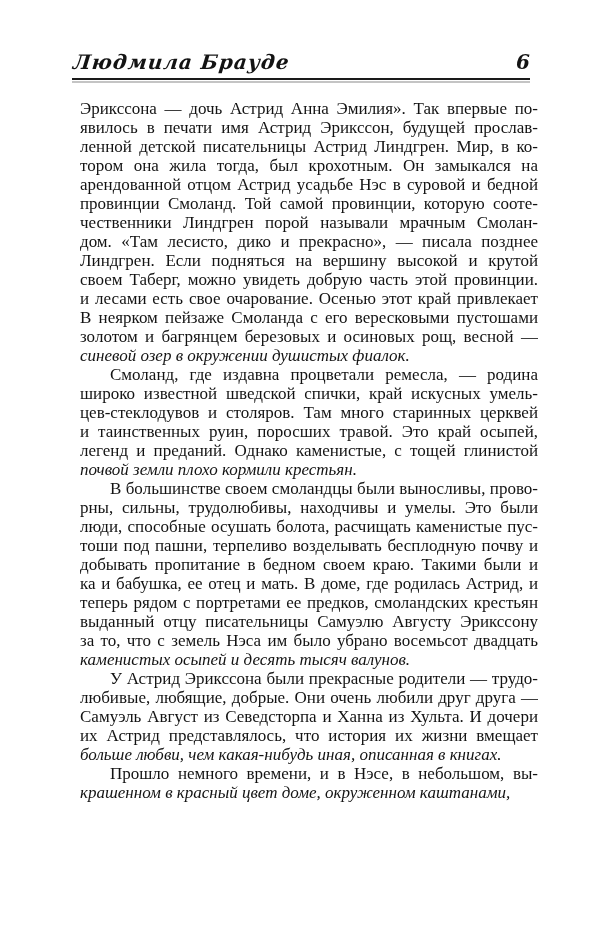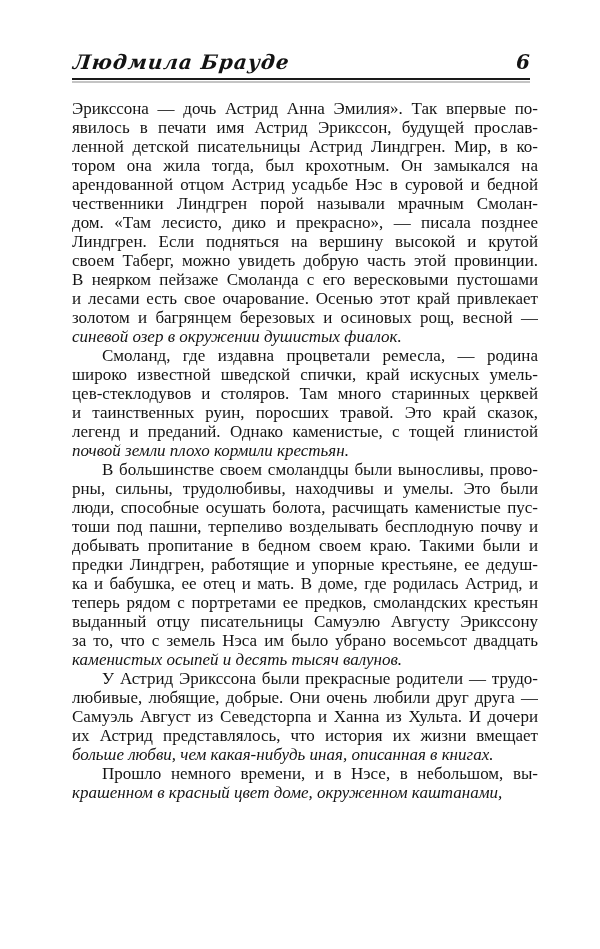--- a/index.html
+++ b/index.html
@@ -51,20 +51,21 @@
     margin-top: 19px;
     font-size: 17px;
     line-height: 19px;
   }
   .line {
     text-align: justify;
     text-align-last: justify;
     white-space: normal;
     height: 19px;
     overflow: hidden;
+    margin-left: 8px;
   }
   .line.indent {
     text-indent: 30px;
   }
   .line.last {
     text-align-last: left;
     font-style: italic;
   }
 </style>
 </head>
@@ -79,46 +80,46 @@
   <div class="head-rule"></div>
 
   <div class="body-text">
 
     <div>
       <div class="line">Эрикссона — дочь Астрид Анна Эмилия». Так впервые по-</div>
       <div class="line">явилось в печати имя Астрид Эрикссон, будущей прослав-</div>
       <div class="line">ленной детской писательницы Астрид Линдгрен. Мир, в ко-</div>
       <div class="line">тором она жила тогда, был крохотным. Он замыкался на</div>
       <div class="line">арендованной отцом Астрид усадьбе Нэс в суровой и бедной</div>
+      <div class="line">провинции Смоланд. Той самой провинции, которую сооте-</div>
       <div class="line">чественники Линдгрен порой называли мрачным Смолан-</div>
       <div class="line">дом. «Там лесисто, дико и прекрасно», — писала позднее</div>
       <div class="line">Линдгрен. Если подняться на вершину высокой и крутой</div>
       <div class="line">своем Таберг, можно увидеть добрую часть этой провинции.</div>
+      <div class="line">и лесами есть свое очарование. Осенью этот край привлекает</div>
       <div class="line">В неярком пейзаже Смоланда с его вересковыми пустошами</div>
-      <div class="line">и лесами есть свое очарование. Осенью этот край привлекает</div>
       <div class="line">золотом и багрянцем березовых и осиновых рощ, весной —</div>
       <div class="line last">синевой озер в окружении душистых фиалок.</div>
     </div>
 
     <div>
       <div class="line indent">Смоланд, где издавна процветали ремесла, — родина</div>
       <div class="line">широко известной шведской спички, край искусных умель-</div>
       <div class="line">цев-стеклодувов и столяров. Там много старинных церквей</div>
-      <div class="line">и таинственных руин, поросших травой. Это край сказок,</div>
+      <div class="line">и таинственных руин, поросших травой. Это край осыпей,</div>
       <div class="line">легенд и преданий. Однако каменистые, с тощей глинистой</div>
       <div class="line last">почвой земли плохо кормили крестьян.</div>
     </div>
 
     <div>
       <div class="line indent">В большинстве своем смоландцы были выносливы, прово-</div>
       <div class="line">рны, сильны, трудолюбивы, находчивы и умелы. Это были</div>
       <div class="line">люди, способные осушать болота, расчищать каменистые пус-</div>
       <div class="line">тоши под пашни, терпеливо возделывать бесплодную почву и</div>
       <div class="line">добывать пропитание в бедном своем краю. Такими были и</div>
-      <div class="line">предки Линдгрен, работящие и упорные крестьяне, ее дедуш-</div>
       <div class="line">ка и бабушка, ее отец и мать. В доме, где родилась Астрид, и</div>
       <div class="line">теперь рядом с портретами ее предков, смоландских крестьян</div>
       <div class="line">выданный отцу писательницы Самуэлю Августу Эрикссону</div>
       <div class="line">за то, что с земель Нэса им было убрано восемьсот двадцать</div>
       <div class="line last">каменистых осыпей и десять тысяч валунов.</div>
     </div>
 
     <div>
       <div class="line indent">У Астрид Эрикссона были прекрасные родители — трудо-</div>
       <div class="line">любивые, любящие, добрые. Они очень любили друг друга —</div>

